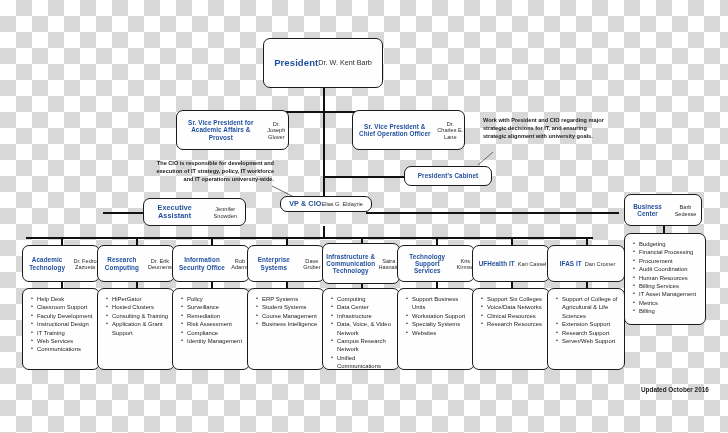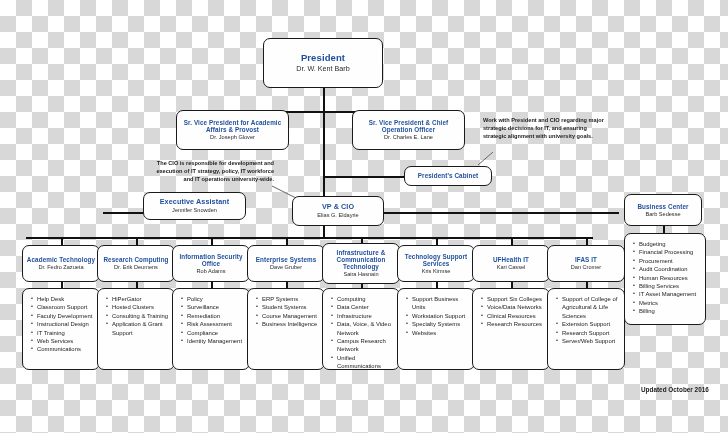--- a/index.html
+++ b/index.html
@@ -17,21 +17,21 @@
   #stage{position:relative;width:728px;height:433px;}
 
   .box{
     position:absolute;
     background:#fefefe;
     border:1.4px solid #1a1a1a;
     border-radius:7px;
     box-sizing:border-box;
     text-align:center;
     display:flex;
-    flex-direction:column;
+    flex-direction:row;
     align-items:center;
     justify-content:center;
     z-index:5;
   }
   .ttl{
     color:#1f4e9c;
     font-weight:bold;
     line-height:1.12;
     letter-spacing:.1px;
   }
@@ -159,26 +159,26 @@
 
   <div class="box" style="left:352px;top:110px;width:113px;height:40px;">
     <div class="ttl t-7" style="padding:0 4px;">Sr. Vice President &amp; Chief Operation Officer</div>
     <div class="sub t-6">Dr. Charles E. Lane</div>
   </div>
 
   <div class="box" style="left:404px;top:166px;width:88px;height:20px;">
     <div class="ttl t-7">President's Cabinet</div>
   </div>
 
-  <div class="box" style="left:143px;top:192px;width:103px;height:28px;">
+  <div class="box" style="left:143px;top:198px;width:103px;height:28px;">
     <div class="ttl t-8">Executive Assistant</div>
     <div class="sub t-6">Jennifer Snowden</div>
   </div>
 
-  <div class="box" style="left:292px;top:196px;width:92px;height:30px;">
+  <div class="box" style="left:280px;top:196px;width:92px;height:16px;">
     <div class="ttl t-8">VP &amp; CIO</div>
     <div class="sub t-6">Elias G. Eldayrie</div>
   </div>
 
   <div class="box" style="left:624px;top:194px;width:78px;height:32px;">
     <div class="ttl t-7">Business Center</div>
     <div class="sub t-6">Barb Sedesse</div>
   </div>
 
   <div class="box" style="left:22px;top:245px;width:78px;height:37px;">

